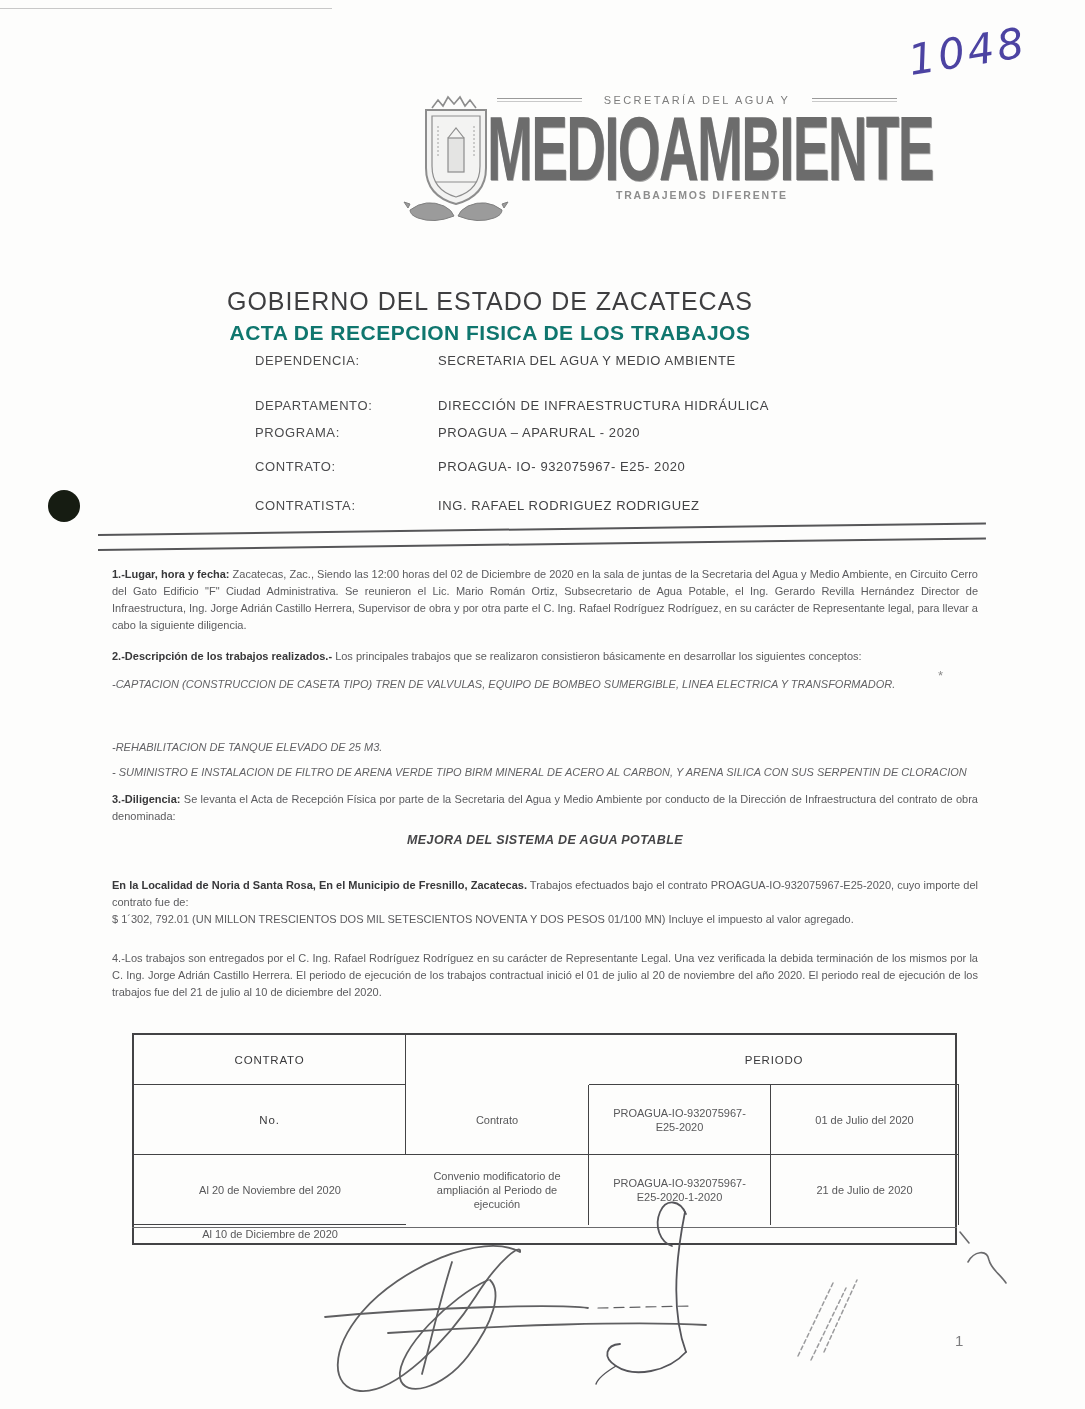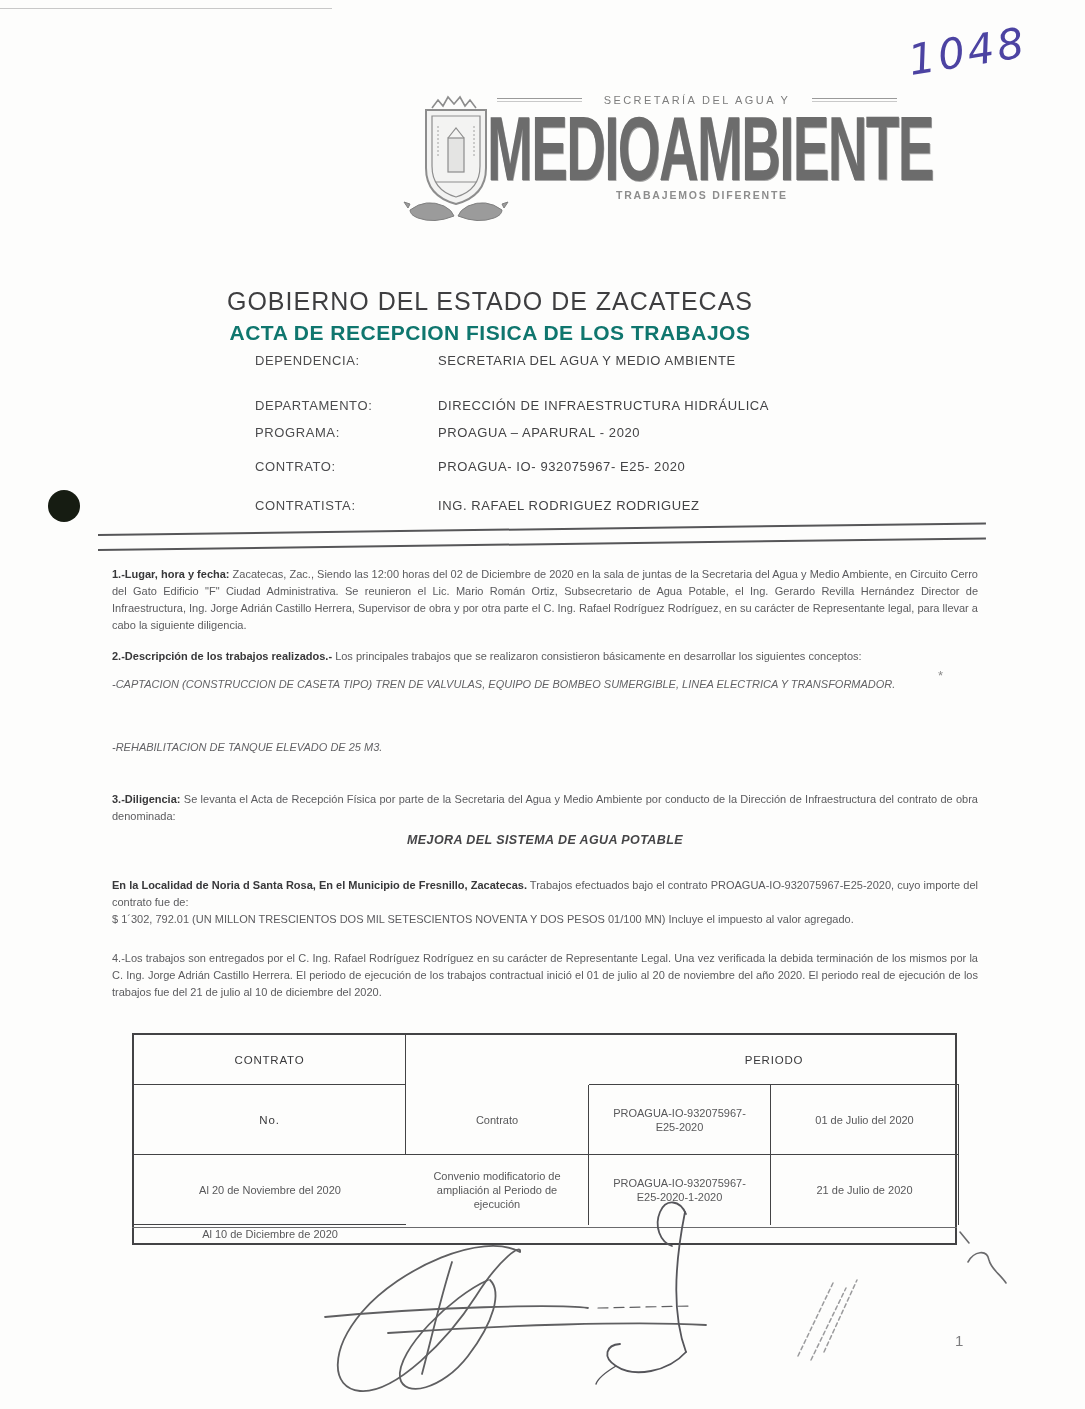--- a/index.html
+++ b/index.html
@@ -128,20 +128,21 @@
     <b>1.-Lugar, hora y fecha:</b><span> Zacatecas, Zac., Siendo las 12:00 horas del 02 de Diciembre de 2020 en la sala de juntas de la Secretaria del Agua y Medio Ambiente, en Circuito Cerro del Gato Edificio "F" Ciudad Administrativa.  Se reunieron el Lic. Mario Román Ortiz, Subsecretario de Agua Potable, el Ing. Gerardo Revilla Hernández Director de Infraestructura, Ing. Jorge Adrián Castillo Herrera, Supervisor de obra y por otra parte el C. Ing. Rafael Rodríguez Rodríguez, en su carácter de Representante legal, para llevar a cabo la siguiente diligencia.</span>
   </div>
 
   <div class="para" style="top:648px">
     <b>2.-Descripción de los trabajos realizados.-</b><span> Los principales trabajos que se realizaron consistieron básicamente en desarrollar los siguientes conceptos:</span>
   </div>
   <div class="margin-mark">*</div>
 
   <div class="para bullet" style="top:676px">-CAPTACION (CONSTRUCCION DE CASETA TIPO) TREN DE VALVULAS, EQUIPO DE BOMBEO SUMERGIBLE, LINEA ELECTRICA Y TRANSFORMADOR.</div>
   <div class="para bullet" style="top:739px">-REHABILITACION DE TANQUE ELEVADO DE 25 M3.</div>
+  <div class="para bullet" style="top:764px">- SUMINISTRO E INSTALACION DE FILTRO DE ARENA VERDE TIPO BIRM MINERAL DE ACERO AL CARBON, Y ARENA SILICA CON SUS SERPENTIN DE CLORACION</div>
 
   <div class="para" style="top:791px">
     <b>3.-Diligencia:</b><span> Se levanta el Acta de Recepción Física por parte de la Secretaria del Agua y Medio Ambiente por conducto de la Dirección de Infraestructura del contrato de obra denominada:</span>
   </div>
 
   <div class="work-title" style="top:833px">MEJORA DEL SISTEMA DE AGUA POTABLE</div>
 
   <div class="para" style="top:877px">
     <b>En la Localidad de Noria d Santa Rosa, En el Municipio de Fresnillo, Zacatecas.</b><span> Trabajos efectuados bajo el contrato PROAGUA-IO-932075967-E25-2020, cuyo importe del contrato fue de:</span><br>
     <span>$  1´302, 792.01  (UN MILLON TRESCIENTOS DOS MIL SETESCIENTOS NOVENTA Y DOS PESOS 01/100 MN) Incluye el impuesto al valor agregado.</span>

